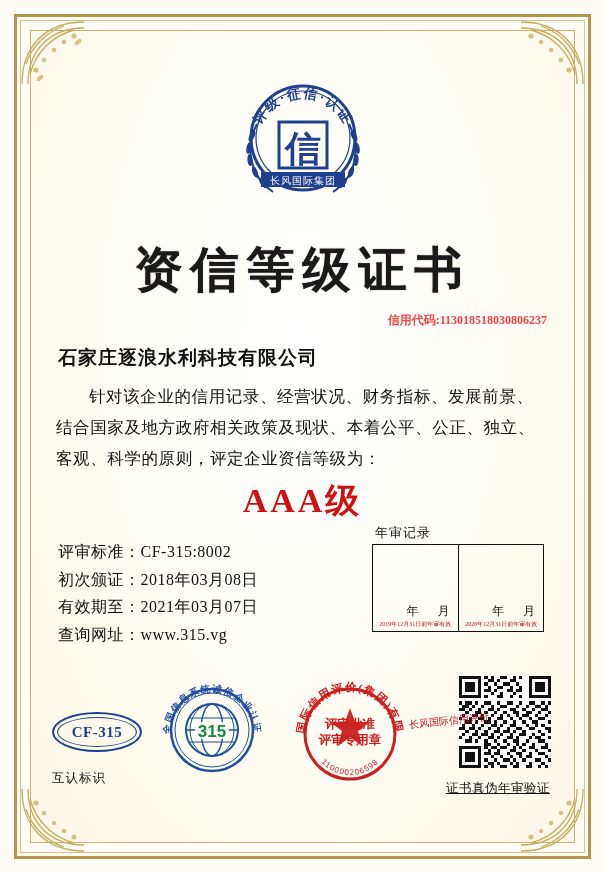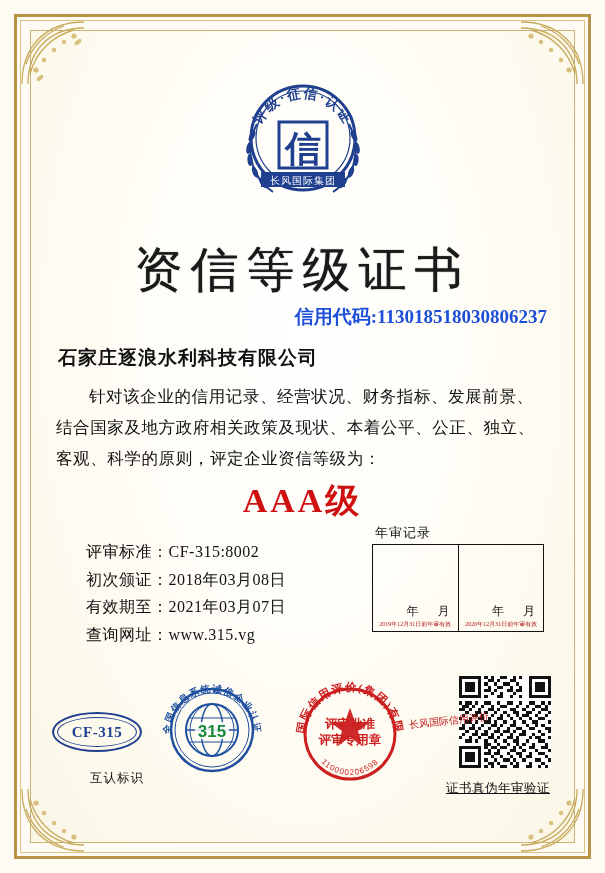--- a/index.html
+++ b/index.html
@@ -70,33 +70,33 @@
   }
 
   
   .main-title {
     position: absolute;
     left: 0; right: 0;
     top: 238px;
     text-align: center;
     font-family: "Liberation Serif", serif;
     font-size: 48px;
-    font-weight: normal;
+    font-weight: bold;
     letter-spacing: 8px;
     color: #1a1a1a;
     text-shadow: 0 0 1px #000;
   }
 
   .credit-code {
     position: absolute;
     right: 58px;
-    top: 304px;
-    font-size: 19px;
+    top: 312px;
+    font-size: 12px;
     font-weight: bold;
-    color: #1d4ed8;
+    color: #ef4444;
     letter-spacing: 0px;
   }
 
   .company-name {
     position: absolute;
     left: 58px;
     top: 345px;
     font-size: 19px;
     font-weight: bold;
     color: #111;
@@ -130,21 +130,21 @@
   
   .info-block {
     position: absolute;
     left: 58px;
     top: 538px;
     font-size: 16px;
     line-height: 27.5px;
     color: #111;
     letter-spacing: 0.5px;
   }
-  .info-block div { white-space: nowrap; margin-left: 28px; }
+  .info-block div { white-space: nowrap; }
 
   
   .review {
     position: absolute;
     left: 372px;
     top: 524px;
     width: 155px;
   }
   .review-title {
     font-size: 13px;
@@ -180,21 +180,21 @@
     white-space: nowrap;
     transform: scale(0.92);
   }
 
   
   .badge-cf {
     position: absolute;
     left: 52px;
     top: 712px;
     width: 92px;
-    text-align: right;
+    text-align: left;
   }
   .cf-oval {
     width: 90px; height: 40px;
     border: 2px solid #1f3f8f;
     border-radius: 50%;
     display: flex; align-items: center; justify-content: center;
     box-sizing: border-box;
     position: relative;
   }
   .cf-oval::after {

